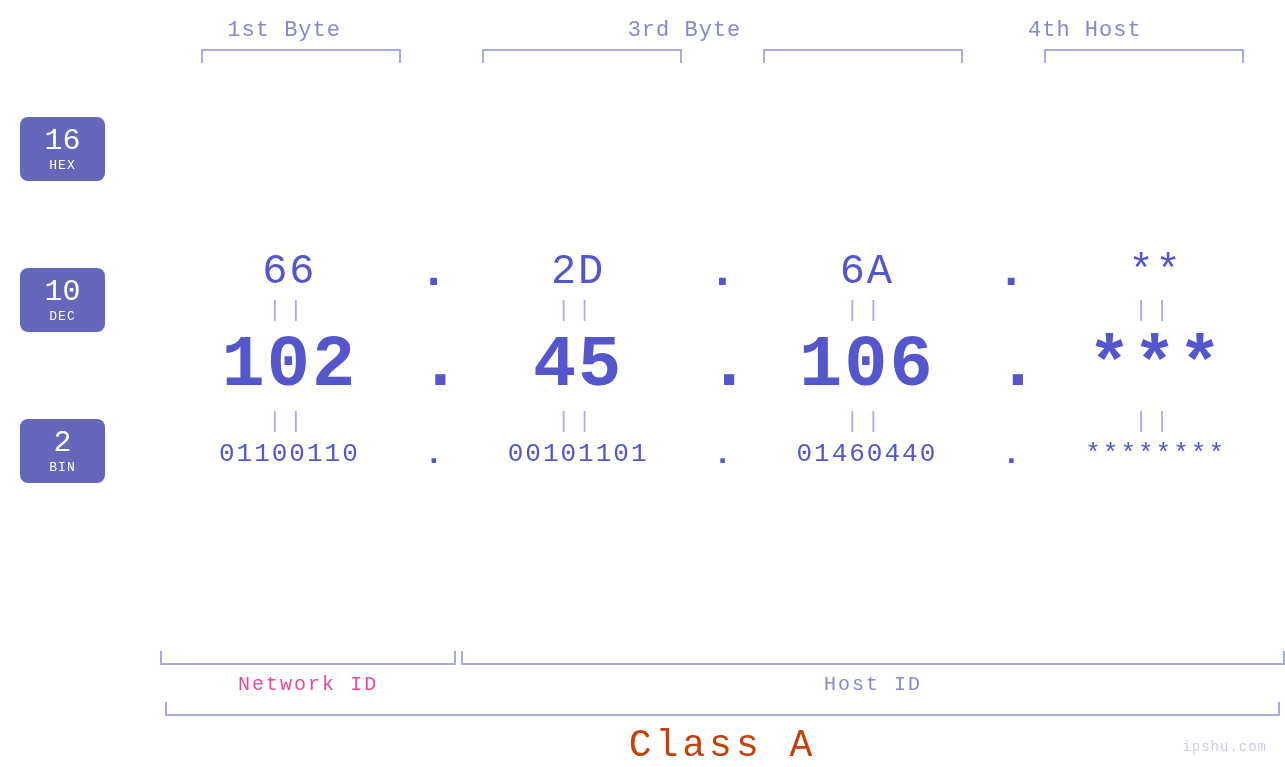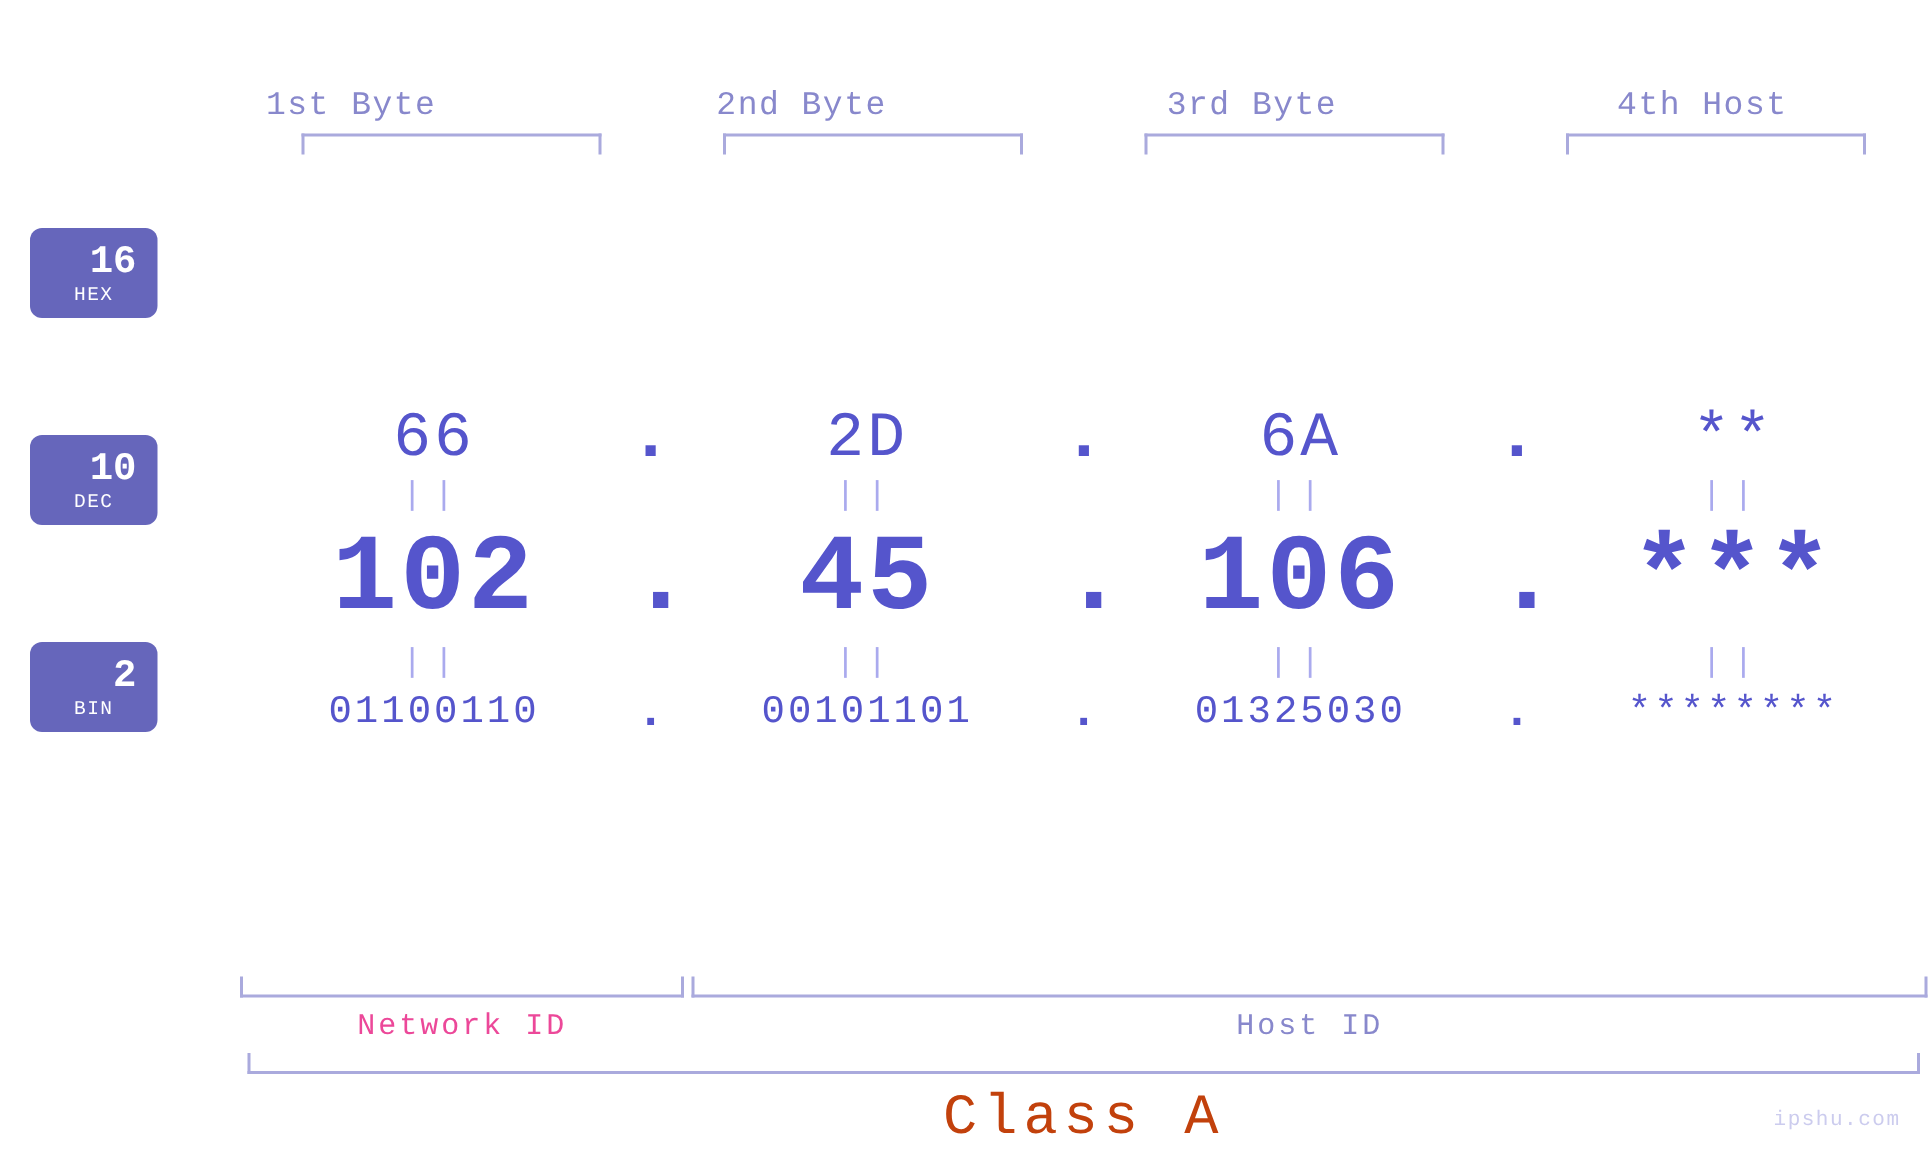--- a/index.html
+++ b/index.html
@@ -21,21 +21,20 @@
       flex-direction: column;
       align-items: center;
     }
 
     
     .byte-headers {
       display: flex;
       width: 100%;
       padding-top: 18px;
       padding-left: 84px;
-      margin-top: 40px;
     }
 
     .byte-header {
       flex: 1;
       text-align: center;
       color: #8888cc;
       font-size: 22px;
       letter-spacing: 1px;
     }
 
@@ -82,24 +81,23 @@
     .base-badge {
       background: #6666bb;
       color: white;
       border-radius: 8px;
       padding: 8px 14px;
       text-align: center;
       width: 85px;
     }
 
     .base-number {
-      font-size: 26px;
-      font-weight: bold;
+      font-size: 30px;
+      font-weight: normal;
       line-height: 1.1;
-      text-align: right;
     }
 
     .base-name {
       font-size: 13px;
       letter-spacing: 1px;
     }
 
     
     .grid-area {
       flex: 1;
@@ -263,21 +261,20 @@
       font-weight: bold;
     }
   </style>
 </head>
 <body>
 
 <div class="container">
 
   <div class="byte-headers">
     <div class="byte-header">1st Byte</div>
-    <div class="byte-header">2nd Byte</div>
     <div class="byte-header">3rd Byte</div>
     <div class="byte-header">4th Host</div>
   </div>
 
   <div class="top-brackets">
     <div class="bracket-cell">
         <div class="bracket-top"></div>
       </div>
     <div class="bracket-cell">
         <div class="bracket-top"></div>
@@ -347,21 +344,21 @@
         <div class="equals-cell">||</div>
         <div class="equals-sep"></div>
         <div class="equals-cell">||</div>
       </div>
 
       <div class="value-row">
         <div class="value-cell"><span class="bin-value">01100110</span></div>
         <div class="dot-sep dot-med">.</div>
         <div class="value-cell"><span class="bin-value">00101101</span></div>
         <div class="dot-sep dot-med">.</div>
-        <div class="value-cell"><span class="bin-value">01325030</span></div>
+        <div class="value-cell"><span class="bin-value">01460440</span></div>
         <div class="dot-sep dot-med">.</div>
         <div class="value-cell"><span class="bin-value">********</span></div>
       </div>
 
     </div>
   </div>
 
   <div class="bottom-section">
     <div style="display:flex; align-items:flex-start; width:100%;">
       <div class="bracket-bottom-network"></div>

